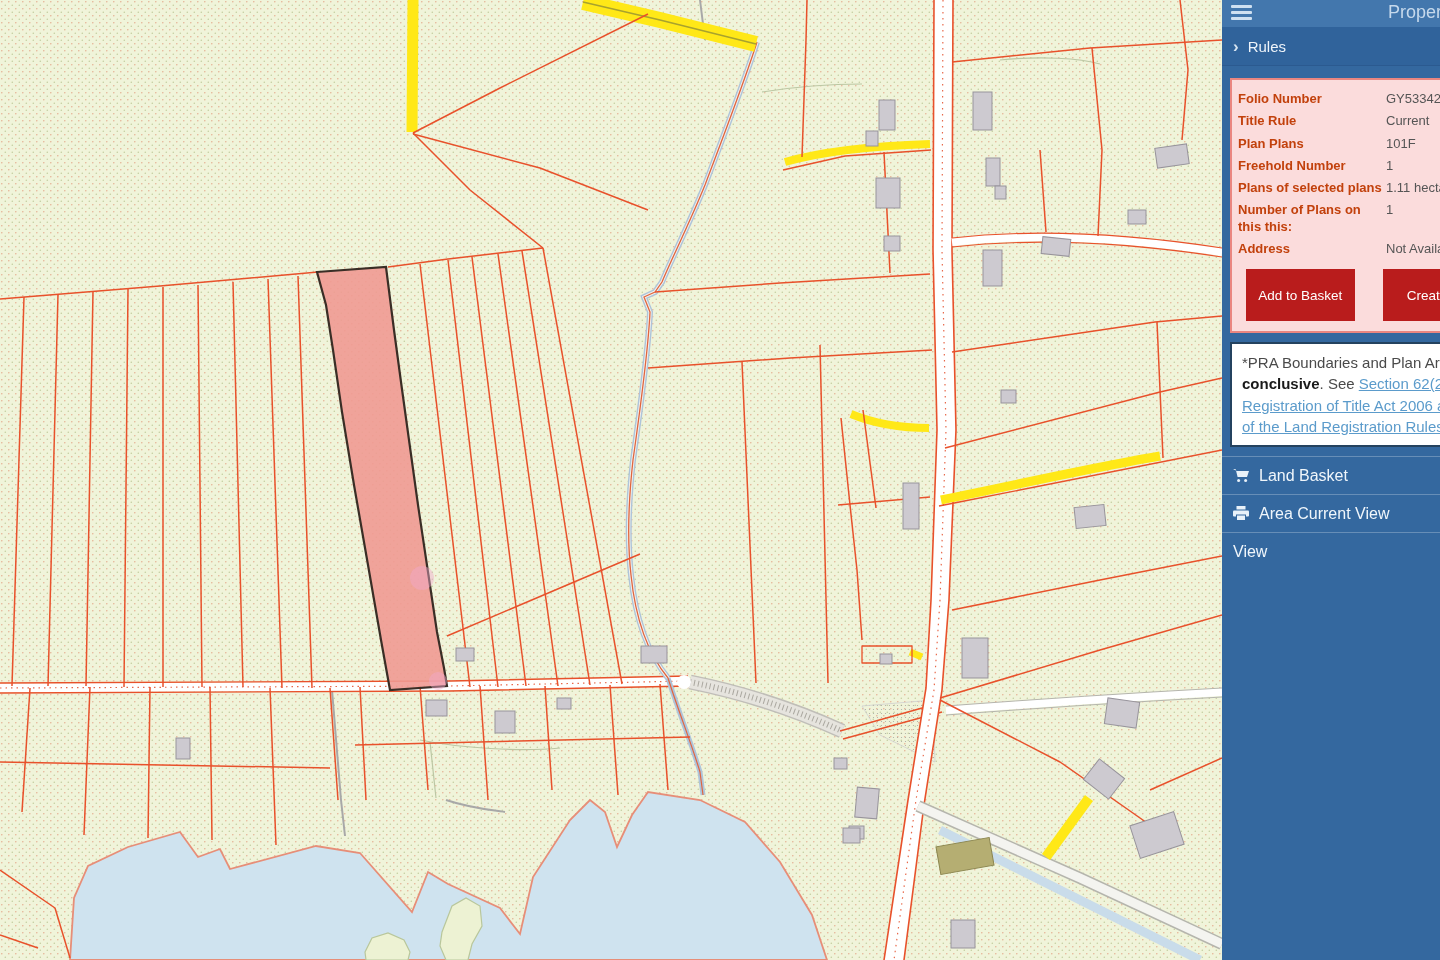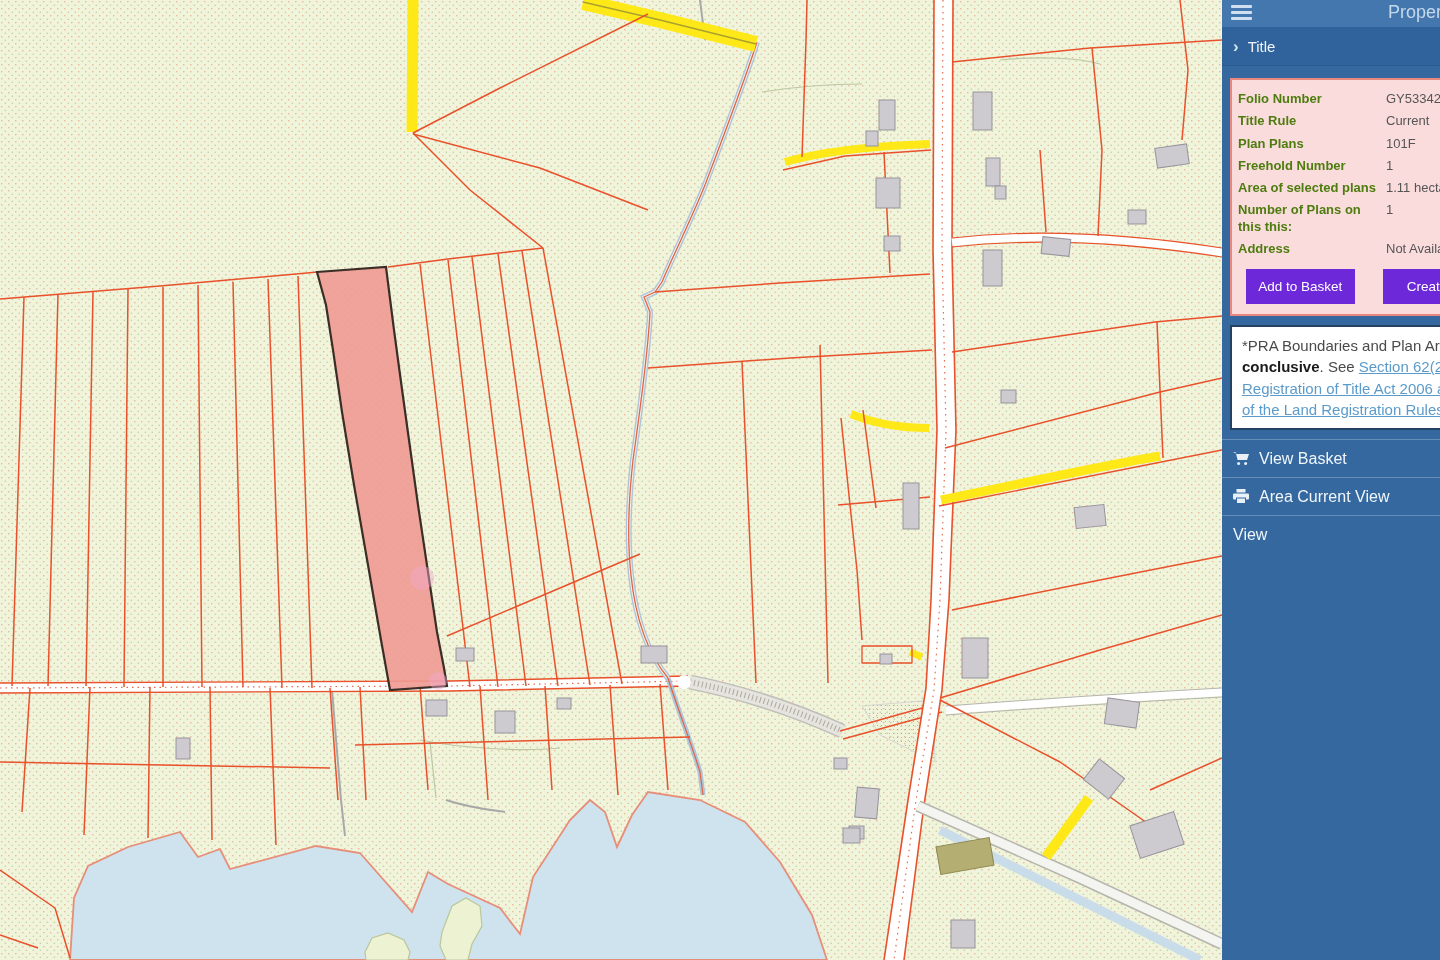--- a/index.html
+++ b/index.html
@@ -19,25 +19,25 @@
             white-space:nowrap;}
   .back-row{height:38px;background:#30639b;color:#eef4fa;font-size:15px;
             display:flex;align-items:center;padding-left:11px;cursor:pointer;
             border-bottom:1px solid #2b5a90;}
   .chev{color:#d7e5f2;font-size:17px;font-weight:bold;margin-right:9px;
         line-height:1;}
   .prop-panel{margin:12px 0 0 8px;width:302px;background:#fbdcdc;
               border:2px solid #ea8680;padding:8px 6px 10px 6px;
               box-sizing:border-box;}
   .prow{display:flex;font-size:13px;line-height:1.25;padding:3px 0;}
-  .prow .lbl{flex:0 0 148px;font-weight:700;color:#4d7c0f;}
+  .prow .lbl{flex:0 0 148px;font-weight:700;color:#c2410c;}
   .prow .val{color:#555;white-space:nowrap;}
   .pbtns{display:flex;margin-top:9px;}
-  .pbtn{background:#6d28d9;color:#fff;border:none;font-size:13.5px;
-        font-family:inherit;height:35px;cursor:pointer;}
+  .pbtn{background:#b91c1c;color:#fff;border:none;font-size:13.5px;
+        font-family:inherit;height:52px;cursor:pointer;}
   .pbtn.add{width:118px;margin-left:8px;}
   .pbtn.create{width:152px;margin-left:28px;text-align:left;
                padding-left:24px;}
   .note-panel{margin:9px 0 0 8px;width:302px;background:#ffffff;
               border:2px solid #24425f;padding:8px 10px;box-sizing:border-box;
               font-size:15px;line-height:1.42;color:#4a4a4a;}
   .note-panel b{color:#1a1a1a;}
   .note-panel a{color:#5b9bcb;text-decoration:underline;cursor:pointer;}
   .menu{margin-top:9px;}
   .menu-row{height:37px;display:flex;align-items:center;color:#f0f6fb;
@@ -249,42 +249,42 @@
     <div class="hamburger">
       <span></span>
           <span></span>
           <span></span>
     </div>
     <div class="sb-title">Property</div>
   </div>
 
   <div class="back-row">
     <span class="chev">›</span>
-    <span>Title</span>
+    <span>Rules</span>
   </div>
 
   <div class="prop-panel">
     <div class="prow">
       <div class="lbl">Folio Number</div>
       <div class="val">GY53342F</div>
     </div>
     <div class="prow">
       <div class="lbl">Title Rule</div>
       <div class="val">Current</div>
     </div>
     <div class="prow">
       <div class="lbl">Plan Plans</div>
       <div class="val">101F</div>
     </div>
     <div class="prow">
       <div class="lbl">Freehold Number</div>
       <div class="val">1</div>
     </div>
     <div class="prow">
-      <div class="lbl">Area of selected plans</div>
+      <div class="lbl">Plans of selected plans</div>
       <div class="val">1.11 hectares</div>
     </div>
     <div class="prow">
       <div class="lbl">Number of Plans on this this:</div>
       <div class="val">1</div>
     </div>
     <div class="prow">
       <div class="lbl">Address</div>
       <div class="val">Not Available</div>
     </div>
@@ -300,21 +300,21 @@
 
   <div class="menu">
     <div class="menu-row">
       <span class="micon">
         <svg width="17" height="15" viewBox="0 0 17 15">
           <path d="M0 1 h2.4 l1 2 H16 l-2 6 H4.6 L3 2.5 Z" fill="#e8f1f9"></path>
           <circle cx="5.6" cy="12.6" r="1.5" fill="#e8f1f9"></circle>
           <circle cx="12.6" cy="12.6" r="1.5" fill="#e8f1f9"></circle>
         </svg>
       </span>
-      <span>View Basket</span>
+      <span>Land Basket</span>
     </div>
     <div class="menu-row">
       <span class="micon">
         <svg width="16" height="15" viewBox="0 0 16 15">
           <rect x="3.5" y="0" width="9" height="3.5" fill="#e8f1f9"></rect>
           <rect x="0" y="4.5" width="16" height="6" rx="1" fill="#e8f1f9"></rect>
           <rect x="3.5" y="9" width="9" height="5.5" fill="#e8f1f9" stroke="#34689f" stroke-width="1"></rect>
         </svg>
       </span>
       <span>Area Current View</span>

